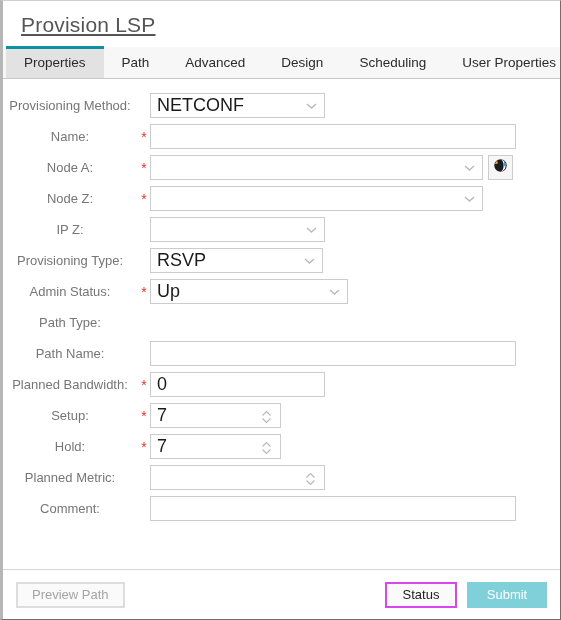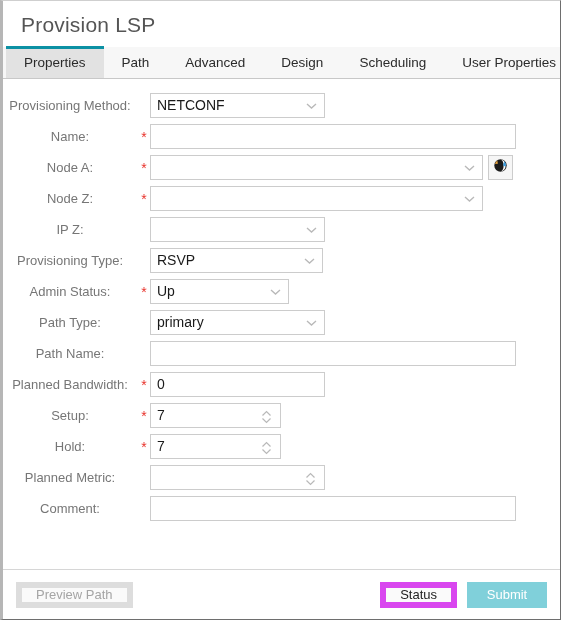--- a/index.html
+++ b/index.html
@@ -27,20 +27,21 @@
     box-sizing: border-box;
     padding: 10px 0 0 18px;
     background: #ffffff;
   }
   .title-text {
     font-size: 21px;
     font-weight: 400;
     color: #555555;
     letter-spacing: 0.2px;
     line-height: 28px;
+    text-decoration: underline;
   }
   .tabstrip {
     position: relative;
     height: 32px;
     background: #f7f7f7;
     border-bottom: 1px solid #c8c8c8;
     display: flex;
     align-items: stretch;
     padding-left: 3px;
     box-sizing: border-box;
@@ -112,21 +113,21 @@
     background: #ffffff;
     font-size: 13.5px;
     color: #222222;
     display: flex;
     align-items: center;
     padding: 0 6px;
     line-height: 23px;
     overflow: hidden;
   }
   .inp .val {
-    font-size: 14px;
+    font-size: 18px;
     color: #1a1a1a;
   }
   .chev {
     position: absolute;
     right: 7px;
     top: 50%;
     transform: translateY(-50%);
     width: 11px;
     height: 7px;
     pointer-events: none;
@@ -168,21 +169,21 @@
   }
   .btn {
     box-sizing: border-box;
     height: 26px;
     min-width: 72px;
     padding: 0 14px;
     font-size: 13px;
     display: flex;
     align-items: center;
     justify-content: center;
-    border: 6px solid #d946ef;
+    border: 2px solid #d946ef;
     background: #fafafa;
     color: #222222;
     cursor: default;
     white-space: nowrap;
   }
   .btn.disabled {
     color: #a5a5a5;
     background: #fafafa;
     border-color: #dddddd;
   }
@@ -310,43 +311,33 @@
                 <path d="M1 1.4 L5.5 5.6 L10 1.4" fill="none" stroke="#b9b9b9" stroke-width="1.3"></path>
               </svg>
             </span>
           </div>
         </div>
       </div>
       <div class="row">
         <div class="label-cell">Admin Status:</div>
         <span class="req">*</span>
         <div class="field-wrap">
-          <div class="inp" style="width: 139px; text-align: right;">
+          <div class="inp" style="width: 198px; text-align: right;">
             <span class="val">Up</span>
             <span class="chev">
               <svg width="11" height="7" viewBox="0 0 11 7">
                 <path d="M1 1.4 L5.5 5.6 L10 1.4" fill="none" stroke="#b9b9b9" stroke-width="1.3"></path>
               </svg>
             </span>
           </div>
         </div>
       </div>
       <div class="row">
         <div class="label-cell">Path Type:</div>
         <span class="req blank">*</span>
-        <div class="field-wrap">
-          <div class="inp" style="width: 175px;">
-            <span class="val">primary</span>
-            <span class="chev">
-              <svg width="11" height="7" viewBox="0 0 11 7">
-                <path d="M1 1.4 L5.5 5.6 L10 1.4" fill="none" stroke="#b9b9b9" stroke-width="1.3"></path>
-              </svg>
-            </span>
-          </div>
-        </div>
       </div>
       <div class="row">
         <div class="label-cell">Path Name:</div>
         <span class="req blank">*</span>
         <div class="field-wrap">
           <div class="inp" style="width: 366px;">
             <span class="val"></span>
           </div>
         </div>
       </div>

